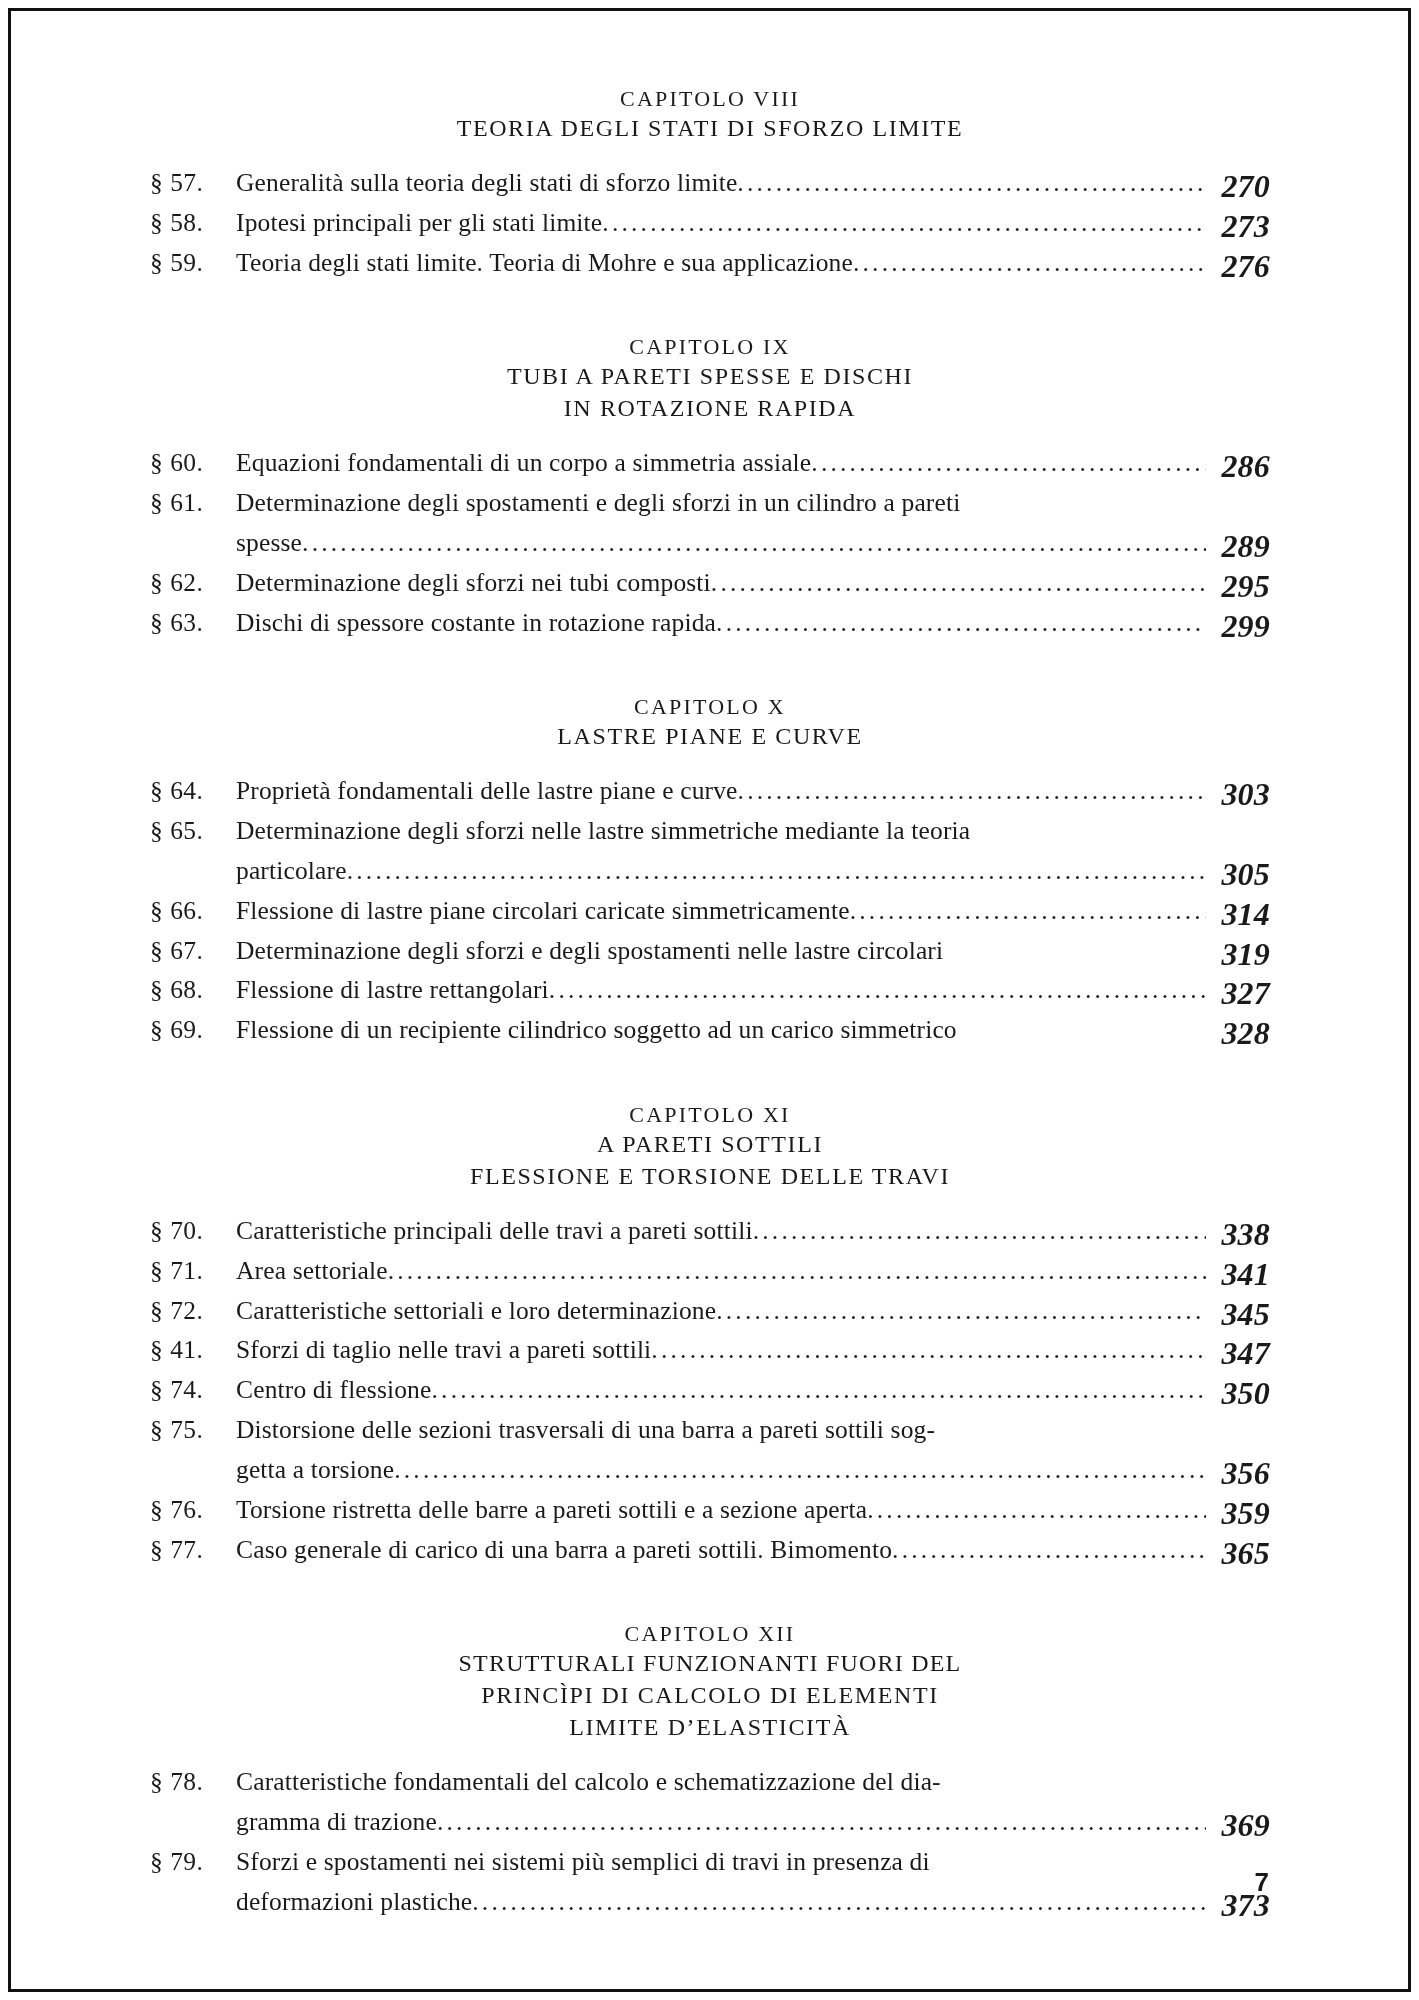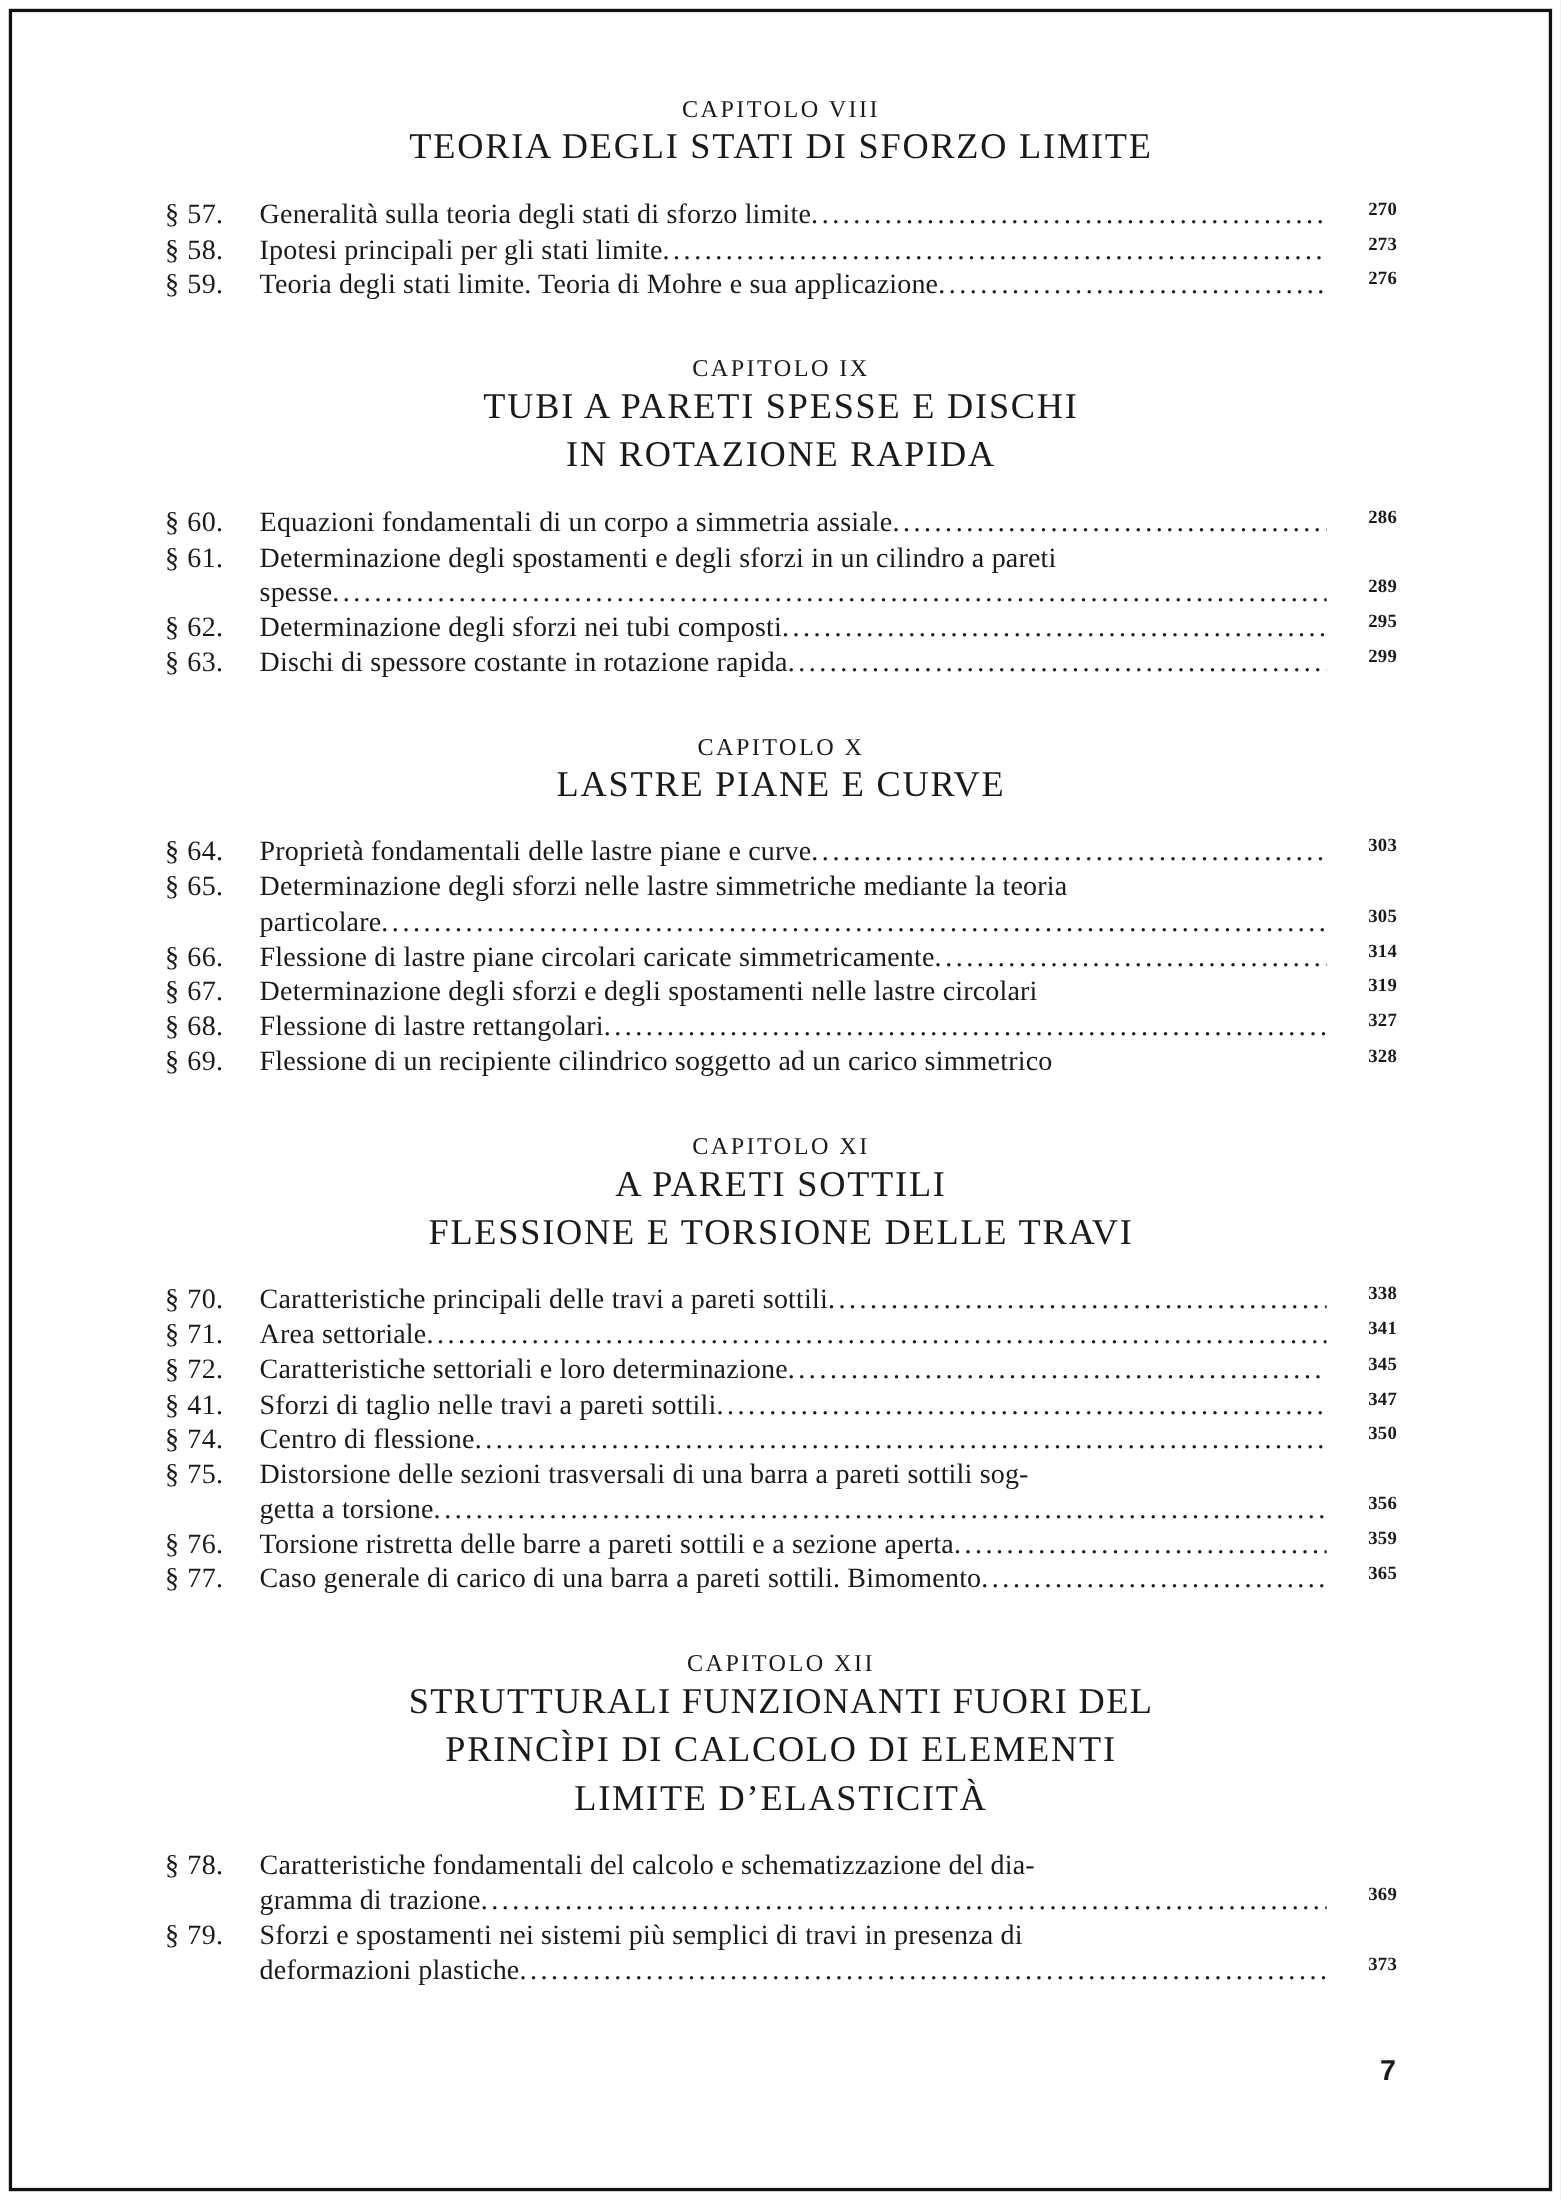--- a/index.html
+++ b/index.html
@@ -39,21 +39,21 @@
   .chapter-number {
     text-align: center;
     font-size: 22px;
     letter-spacing: 2.2px;
     line-height: 1.32;
     font-weight: 400;
     white-space: nowrap;
   }
   .chapter-title-line {
     text-align: center;
-    font-size: 33px;
+    font-size: 24px;
     letter-spacing: 1.6px;
     line-height: 1.33;
     font-weight: 400;
     white-space: nowrap;
   }
   .chapter-title-line.wide {
     letter-spacing: 1.2px;
   }
 
   
@@ -91,22 +91,23 @@
     letter-spacing: 3.2px;
     margin: 0 2px 0 0;
     min-width: 0;
     color: #1a1a1a;
   }
   .pg {
     flex: 0 0 auto;
     width: 62px;
     text-align: right;
     font-weight: bold;
-    font-size: 17px;
+    font-size: 32px;
     letter-spacing: 0.2px;
+    font-style: italic;
   }
   .pg.blank { visibility: hidden; }
   
   .entry-line.cont .sect { visibility: hidden; }
   .entry-line.spread .txt {
     flex: 1 1 auto;
     display: flex;
     justify-content: space-between;
     white-space: nowrap;
   }

